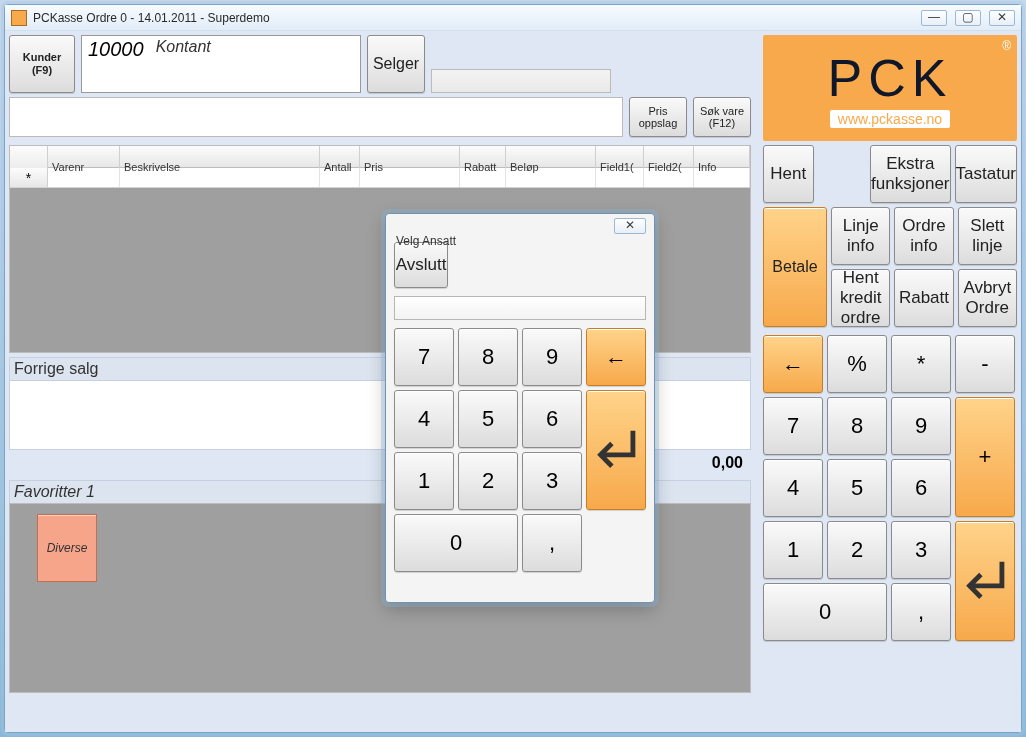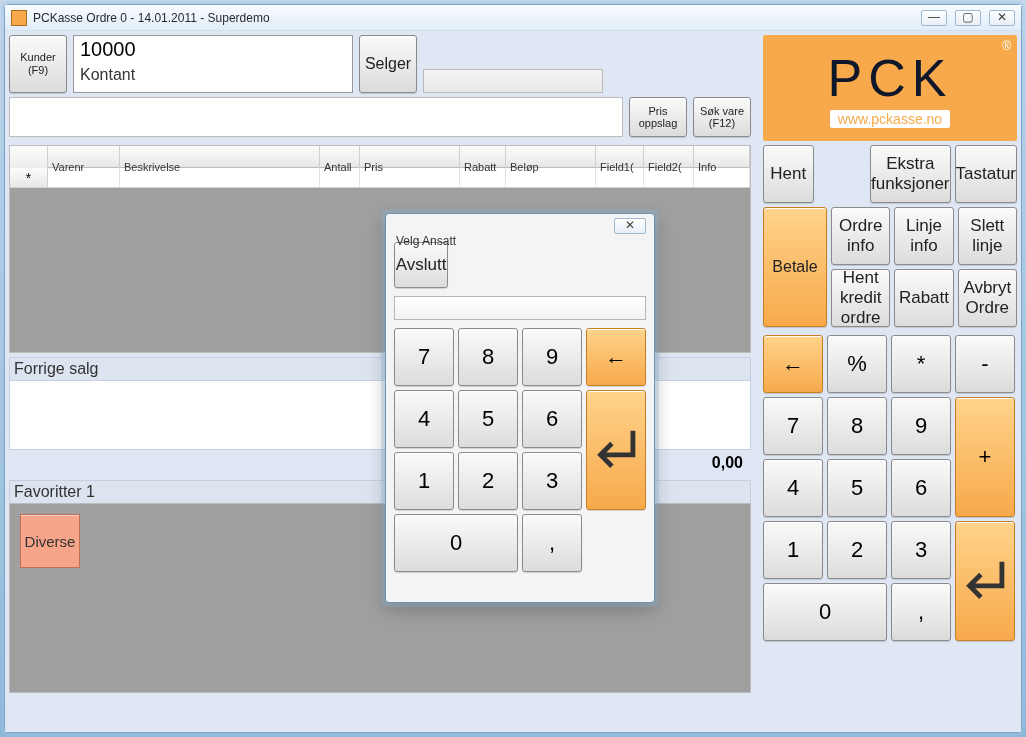--- a/index.html
+++ b/index.html
@@ -41,23 +41,23 @@
   
   .top-row { display:flex; gap:6px; align-items:stretch; }
   .btn3d {
     border:1px solid #8b8b8b; border-radius:3px;
     background:linear-gradient(to bottom,#fafafa,#dcdcdc);
     box-shadow: inset 0 1px 0 #fff, 0 1px 1px rgba(0,0,0,.15);
     display:flex;align-items:center;justify-content:center;text-align:center;
     color:#222; cursor:pointer;
   }
   .btn3d.small { font-size:17px; }
-  .kunder { width:58px; height:58px; font-size:11px; line-height:1.2;}
+  .kunder { width:66px; height:58px; font-size:11px; line-height:1.2;font-weight:bold;}
   .customer-box {
-    flex: 0 0 280px; display:flex; flex-direction:column; border:1px solid #999; background:#fff;
+    flex: 0 0 280px; display:flex; flex-direction:row; border:1px solid #999; background:#fff;font-style:italic;
   }
   .customer-box .nr { font-size:20px; padding:2px 6px; border-bottom:1px solid transparent; }
   .customer-box .navn { font-size:16px; padding:2px 6px; color:#333;}
   .selger { width:58px; height:58px; font-size:16px;}
   .selger-space { flex:1; display:flex; align-items:flex-end; gap:6px;}
   .selger-field { height:24px; width:180px; border:1px solid #bbb;
     background:linear-gradient(to bottom,#f3f3f3,#e9e9e9); }
 
   .row2 { margin-top:4px; display:flex; gap:6px; align-items:stretch; height:40px;}
   .long-input { flex:1; background:#fff; border:1px solid #bbb;}
@@ -81,25 +81,25 @@
   .col-f1       { width:48px;}
   .col-f2       { width:50px;}
   .col-info     { flex:1;}
 
   .panel-label { font-size:16px; padding:2px 4px; color:#333; background:#dce4f0; border:1px solid #c5d0e0; border-bottom:none;}
   .panel-body  { height:70px; background:#fff; border:1px solid #c5d0e0; }
 
   .forrige { margin-top:4px; }
   .total-line { text-align:right; font-weight:bold; font-size:16px; padding:4px 8px; color:#000;}
 
-  .fav { margin-top:4px; }
+  .fav { margin-top:4px;font-style:italic; }
   .fav-body { height:190px; background:#9f9f9f; border:1px solid #bcbcbc; padding:10px;}
-  .fav-tile { width:60px;height:54px; background:#f6a58a; border:1px solid #c06f52;
-    display:flex;align-items:center;justify-content:center; font-size:15px; color:#333;
-    box-shadow: inset 0 1px 0 rgba(255,255,255,.5);}
+  .fav-tile { width:60px;height:68px; background:#f6a58a; border:1px solid #c06f52;
+    display:flex;align-items:center;justify-content:center; font-size:12px; color:#333;
+    box-shadow: inset 0 1px 0 rgba(255,255,255,.5); margin-left: 17px;}
 
   
   .right-col { position:absolute; top:4px; right:4px; width:254px; display:flex; flex-direction:column; gap:4px;}
   .logo { height:106px; background:#f7a94b; border-radius:2px; position:relative; overflow:hidden;
     display:flex;flex-direction:column;align-items:center;justify-content:center;}
   .logo .pck { font-family:Arial, sans-serif; font-size:52px; color:#0f172a; letter-spacing:6px; font-weight:300;}
   .logo .url { background:#fff; color:#f7a94b; font-size:14px; padding:1px 8px; border-radius:2px; margin-top:2px;}
   .logo .r { position:absolute; top:4px; right:6px; color:#fff; font-size:12px;}
 
   .fnrow { display:flex; gap:4px; }
@@ -233,22 +233,22 @@
         <div style="flex:1;"></div>
         <div class="btn3d fnbtn small" style="white-space:pre-line;">Ekstra
 funksjoner</div>
         <div class="btn3d fnbtn small">Tastatur</div>
       </div>
 
       <div class="fnrow" style="align-items:stretch;">
         <div class="btn3d fnbtn orange tall">Betale</div>
         <div style="flex:3; display:flex; flex-direction:column; gap:4px;">
           <div class="fnrow">
+            <div class="btn3d fnbtn small">Linje info</div>
             <div class="btn3d fnbtn small">Ordre info</div>
-            <div class="btn3d fnbtn small">Linje info</div>
             <div class="btn3d fnbtn small">Slett linje</div>
           </div>
           <div class="fnrow">
             <div class="btn3d fnbtn small" style="white-space:pre-line;">Hent
 kredit
 ordre</div>
             <div class="btn3d fnbtn small">Rabatt</div>
             <div class="btn3d fnbtn small" style="white-space:pre-line;">Avbryt
 Ordre</div>
           </div>

